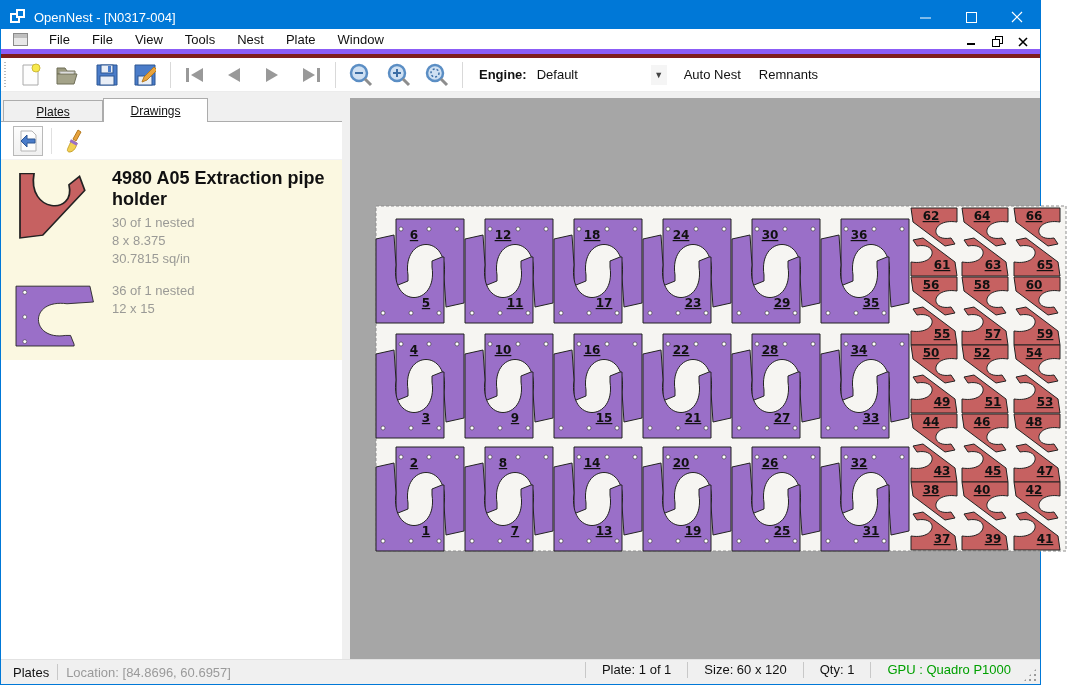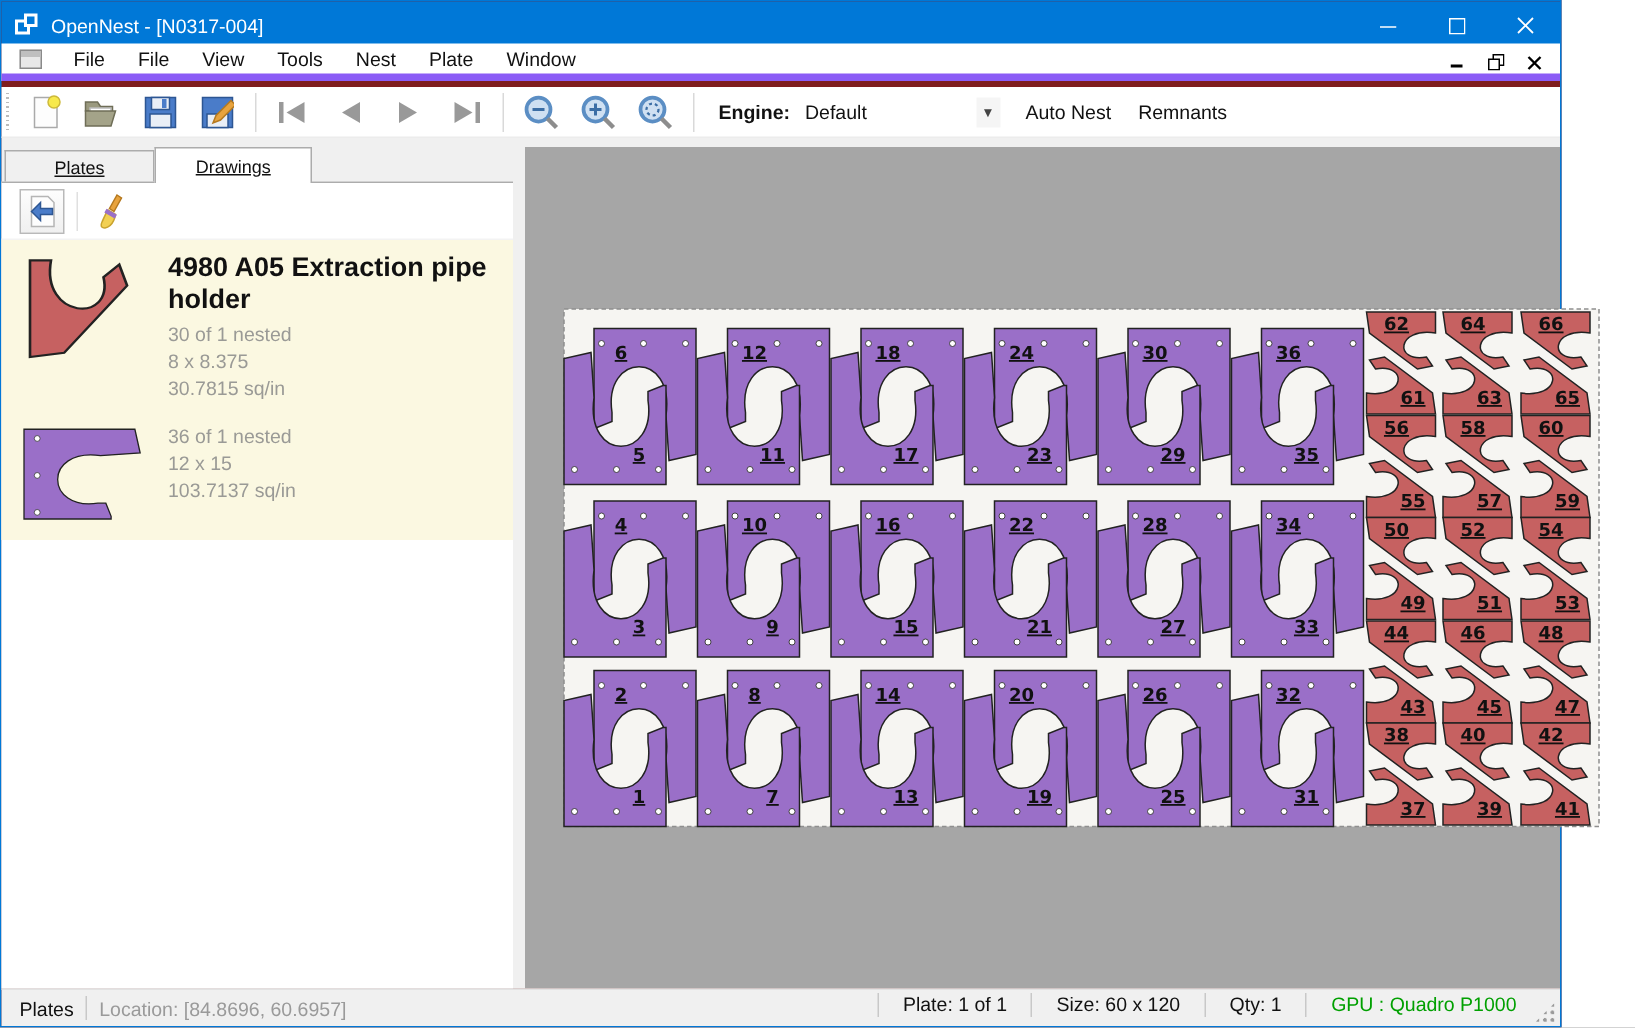--- a/index.html
+++ b/index.html
@@ -267,21 +267,20 @@
                 <path d="M0 0 H68 V84 L50 88 L48 58 C54 14 6 16 12 56 L12 62 L2 66 L0 66 Z" fill="#9a6fc8" stroke="#222" stroke-width="1"></path>
                 <circle cx="5" cy="10" r="2.2" fill="#fff" stroke="#333" stroke-width="0.6"></circle>
                 <circle cx="33" cy="10" r="2.2" fill="#fff" stroke="#333" stroke-width="0.6"></circle>
                 <circle cx="61" cy="10" r="2.2" fill="#fff" stroke="#333" stroke-width="0.6"></circle>
               </g>
             </svg>
           </div>
           <div class="meta">
             <div class="s">36 of 1 nested</div>
             <div class="s">12 x 15</div>
-            <div class="s">103.7137 sq/in</div>
           </div>
         </div>
       </div>
     </div>
   </div>
 
   <div class="canvas">
     <svg id="nest-svg" width="741" height="563" viewBox="0 0 741 563">
       <defs>
         <g id="ppart">

